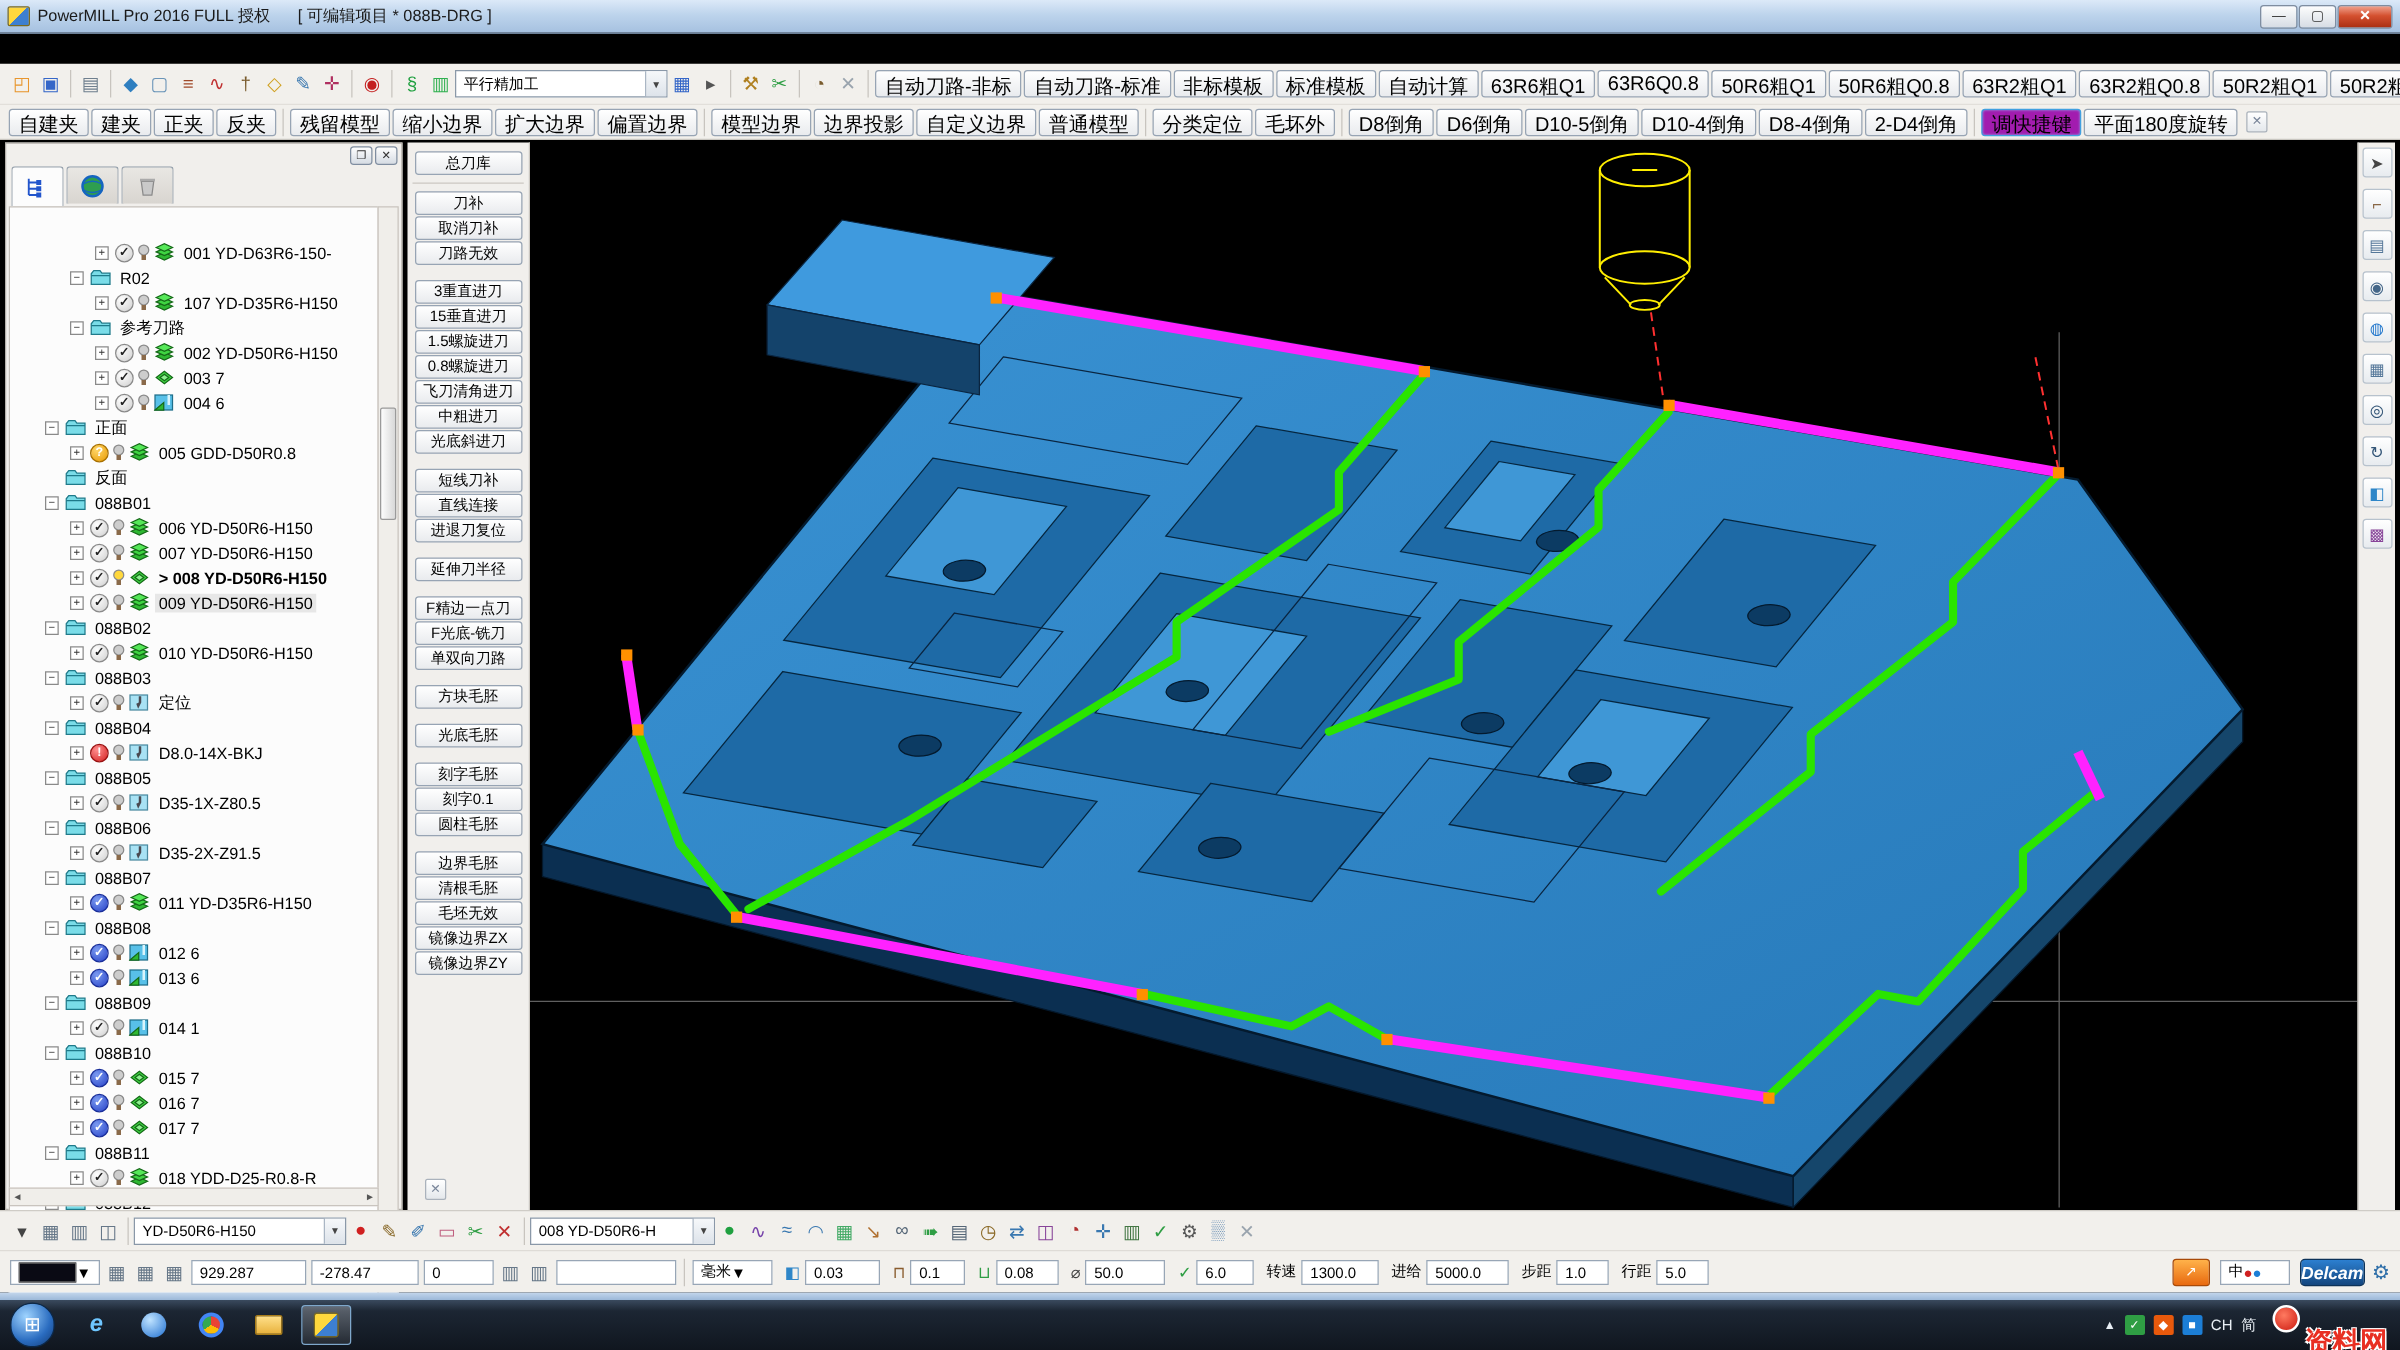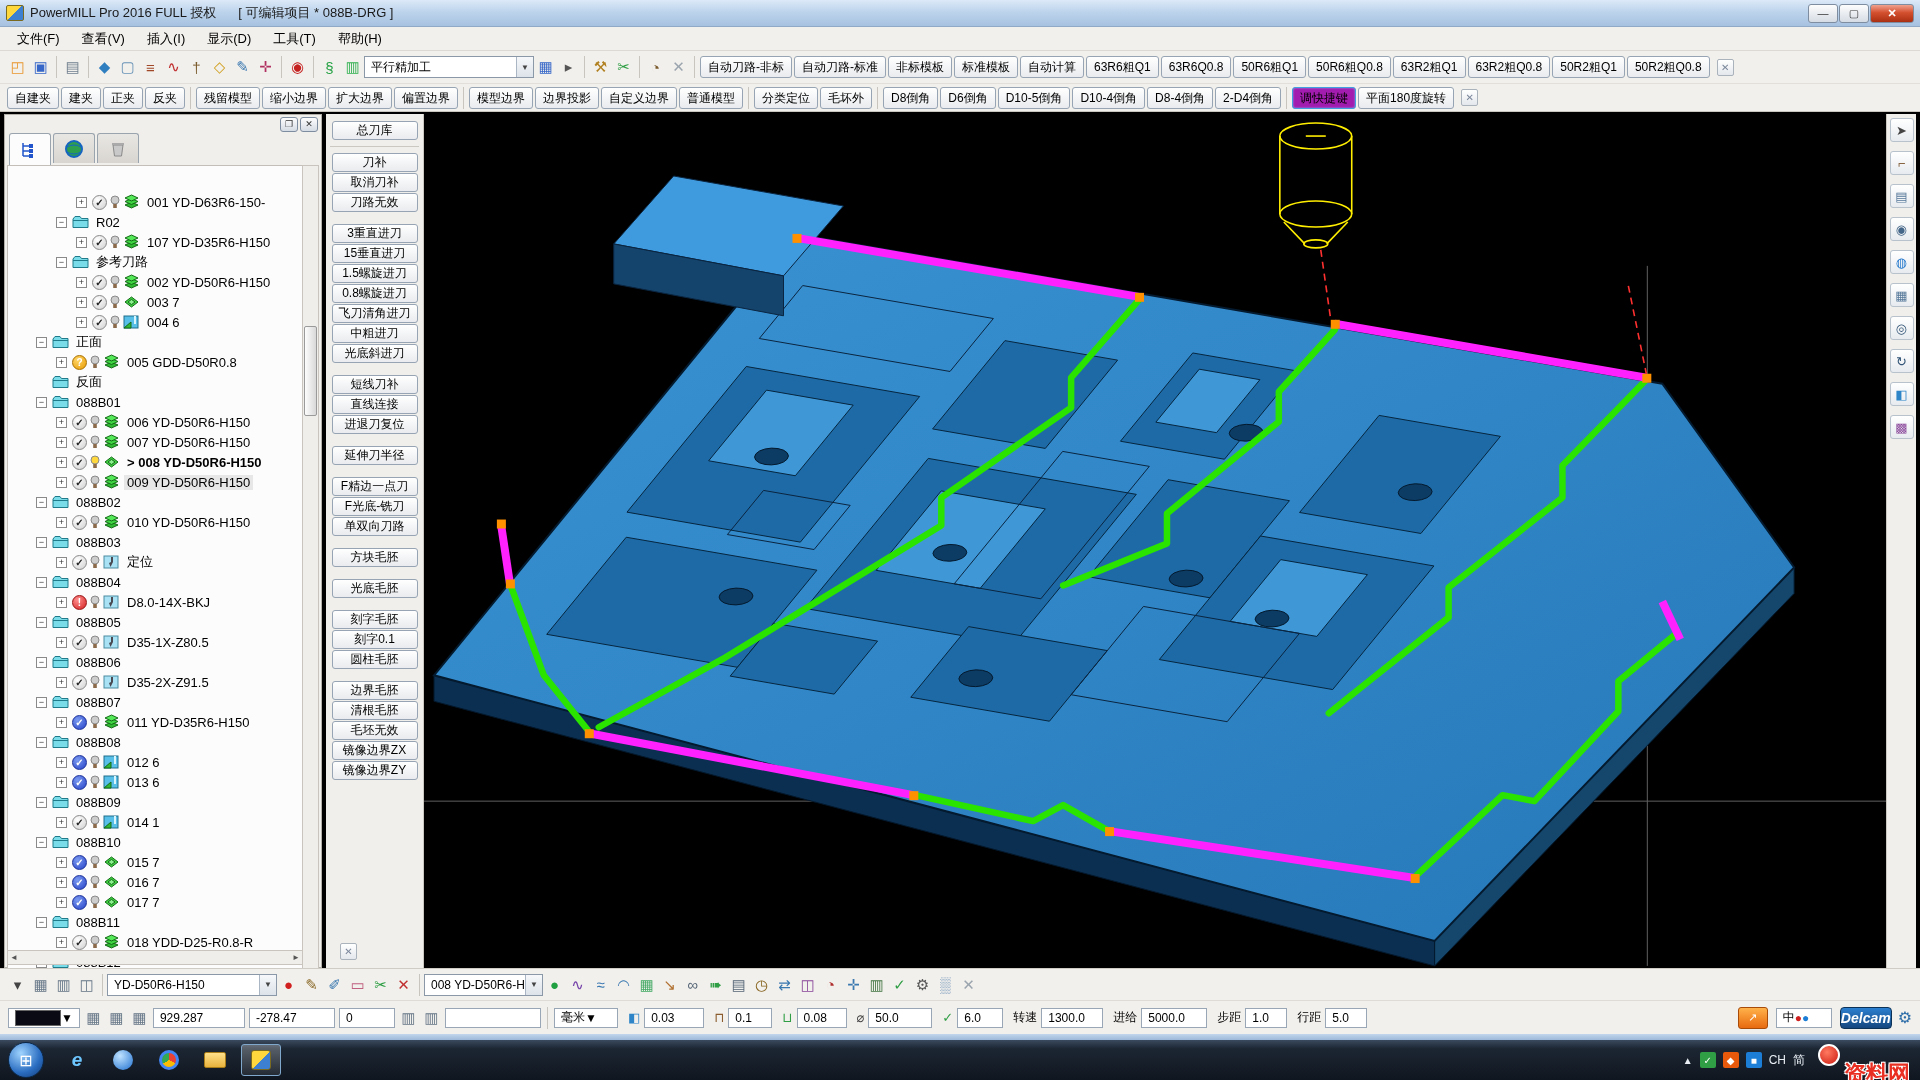--- a/index.html
+++ b/index.html
@@ -23,21 +23,21 @@
     display:flex; align-items:center; padding-left:6px; font-size:13px; }
   .menu-item { padding:3px 11px; border-radius:2px; }
 
   .toolbar { left:0; width:1920px; background:#f2f0ec; display:flex; align-items:center; padding-left:6px; }
   #toolbar1 { top:51px; height:33px; border-bottom:1px solid #e2dfda; }
   #toolbar2 { top:84px; height:28px; border-bottom:1px solid #c9c6c0; }
   .tsep { width:1px; height:22px; background:#c8c4be; margin:0 4px; flex:0 0 auto; }
   .ticon { width:23px; height:23px; display:flex; align-items:center; justify-content:center;
     font-size:15px; border-radius:2px; flex:0 0 auto; }
   .tbtn { border:1px solid #97a4b4; border-radius:3px; background:linear-gradient(#ffffff,#e9ebee);
-    font-size:12px; padding:2px 7px; height:22px; margin:0 1px; white-space:nowrap; flex:0 0 auto; }
+    font-size:16px; padding:2px 7px; height:22px; margin:0 1px; white-space:nowrap; flex:0 0 auto; }
   .tbtn.active { background:#a21caf; border-color:#41a0e0; box-shadow:inset 0 0 2px #7ec0f0; }
   .combo { height:22px; border:1px solid #8a98a8; background:#fff; display:flex; align-items:center;
     font-size:12px; padding-left:6px; flex:0 0 auto; }
   .combo .arrow { margin-left:auto; width:17px; height:20px; background:linear-gradient(#f6f8fa,#dde3ea);
     border-left:1px solid #aab6c4; display:flex; align-items:center; justify-content:center; font-size:8px; color:#444; }
   .xclose { width:17px; height:17px; border:1px solid #aab2bc; background:linear-gradient(#fff,#e4e8ec);
     color:#7a869a; font-size:10px; line-height:15px; text-align:center; border-radius:2px; margin-left:6px; flex:0 0 auto;}
 
   
   #explorer { left:4px; top:114px; width:318px; height:854px; background:#f1efec; border:1px solid #b4b0aa; }
@@ -132,28 +132,20 @@
     <span>PowerMILL Pro 2016 FULL 授权</span>
     <span style="width:22px"></span>
     <span>[ 可编辑项目 * 088B-DRG ]</span>
     <div class="wbtns">
       <div class="wbtn">—</div>
       <div class="wbtn">▢</div>
       <div class="wbtn close">✕</div>
     </div>
   </div>
 
-  <div id="menubar" class="abs">
-      <div class="menu-item">文件(F)</div>
-      <div class="menu-item">查看(V)</div>
-      <div class="menu-item">插入(I)</div>
-      <div class="menu-item">显示(D)</div>
-      <div class="menu-item">工具(T)</div>
-      <div class="menu-item">帮助(H)</div>
-    </div>
 
   <div id="toolbar1" class="abs toolbar">
       <div class="ticon" style="color: rgb(232, 150, 46);">◰</div>
       <div class="ticon" style="color: rgb(53, 102, 200);">▣</div>
       <div class="tsep"></div>
       <div class="ticon" style="color: rgb(111, 127, 142);">▤</div>
       <div class="tsep"></div>
       <div class="ticon" style="color: rgb(47, 127, 192);">◆</div>
       <div class="ticon" style="color: rgb(106, 148, 184);">▢</div>
       <div class="ticon" style="color: rgb(160, 72, 40);">≡</div>
@@ -900,21 +892,21 @@
         <span>YD-D50R6-H150</span>
         <span class="arrow">▼</span>
       </div>
       <div class="ticon" style="color: rgb(208, 32, 32);">●</div>
       <div class="ticon" style="color: rgb(138, 106, 42);">✎</div>
       <div class="ticon" style="color: rgb(58, 120, 176);">✐</div>
       <div class="ticon" style="color: rgb(192, 96, 128);">▭</div>
       <div class="ticon" style="color: rgb(47, 158, 68);">✂</div>
       <div class="ticon" style="color: rgb(192, 48, 48);">✕</div>
       <div class="tsep"></div>
-      <div class="combo" style="width: 119px;">
+      <div class="combo" style="width: 148px;">
         <span>008 YD-D50R6-H</span>
         <span class="arrow">▼</span>
       </div>
       <div class="ticon" style="color: rgb(32, 160, 64);">●</div>
       <div class="ticon" style="color: rgb(119, 68, 170);">∿</div>
       <div class="ticon" style="color: rgb(58, 120, 176);">≈</div>
       <div class="ticon" style="color: rgb(58, 120, 176);">◠</div>
       <div class="ticon" style="color: rgb(68, 170, 102);">▦</div>
       <div class="ticon" style="color: rgb(176, 112, 48);">↘</div>
       <div class="ticon" style="color: rgb(85, 102, 119);">∞</div>

